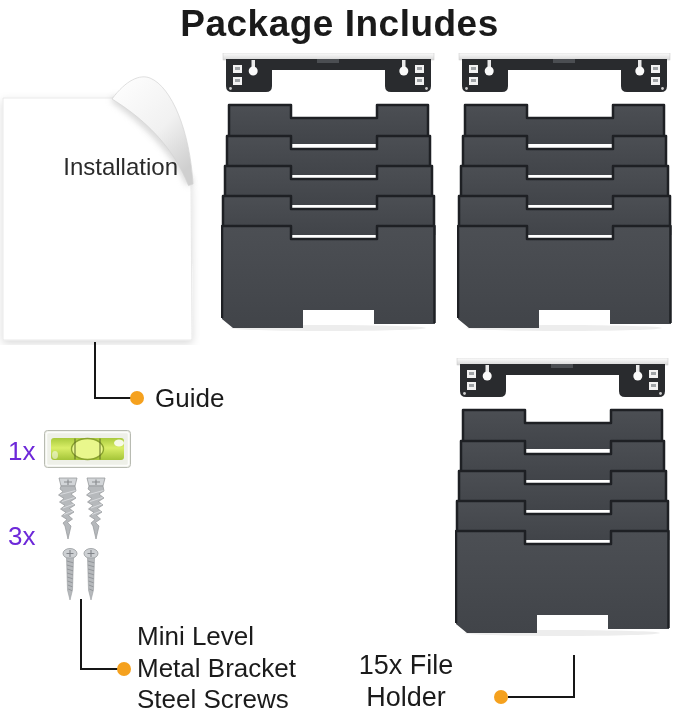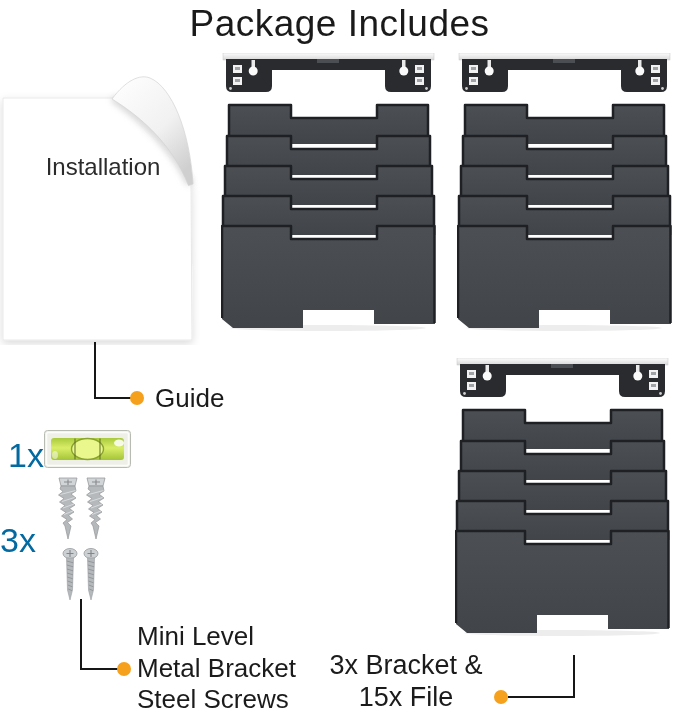--- a/index.html
+++ b/index.html
@@ -2,31 +2,31 @@
 <html><head>
 <meta charset="utf-8">
 <style>
   * { margin:0; padding:0; box-sizing:border-box; }
   html,body { background:#fff; }
   body { font-family:"Liberation Sans", sans-serif; color:#1c1c1c; }
   .stage { position:relative; width:679px; height:713px; background:#ffffff; overflow:hidden; }
   .abs { position:absolute; }
 
   .title { position:absolute; left:0; right:0; top:3px; text-align:center;
-           font-size:37px; font-weight:400; letter-spacing:0.5px; color:#1a1a1a; }
+           font-size:37px; font-weight:700; letter-spacing:0.5px; color:#1a1a1a; }
 
-  .manual-text { position:absolute; left:28px; top:150px; width:150px; text-align:center;
+  .manual-text { position:absolute; left:28px; top:150px; width:150px; text-align:right;
                  font-size:24px; line-height:33px; color:#2b2b2b; z-index:2; }
   .curl-svg { z-index:3; }
 
   .lead { position:absolute; background:#171717; }
   .dot  { position:absolute; width:14px; height:14px; border-radius:50%; background:#F5A11E; }
 
   .lbl { position:absolute; font-size:27px; color:#1b1b1b; }
-  .count { position:absolute; font-size:34px; color:#0369a1;text-align:center; }
+  .count { position:absolute; font-size:26px; color:#6d28d9;text-align:center; }
   .hw-lines { position:absolute; left:137px; top:621px; font-size:26px; line-height:31.5px; color:#1b1b1b; }
   .holder-lbl { position:absolute; left:316px; top:649px; width:180px; text-align:center;
                 font-size:27px; line-height:32px; color:#1b1b1b; }
 
   .hidden-defs { position:absolute; width:0; height:0; overflow:hidden; }
 </style>
 </head>
 <body>
 
 <div class="stage">
@@ -139,21 +139,21 @@
     <path d="M31,8.5 V29.5 M56,8.5 V29.5" stroke="#5c6a24" stroke-width="1.4" opacity="0.7"></path>
     <ellipse cx="75" cy="13" rx="5" ry="3.5" fill="#ffffff" opacity="0.85"></ellipse>
     <ellipse cx="11" cy="25" rx="3" ry="4" fill="#ffffff" opacity="0.5"></ellipse>
   </svg>
 
   <svg class="abs" style="left:53px; top:476px;" width="58" height="67" viewBox="0 0 58 67">
     <use href="#anchor" x="2" y="1"></use>
     <use href="#anchor" x="30" y="1"></use>
   </svg>
 
-  <div class="count" style="left:0; top:521px;">3x</div>
+  <div class="count" style="left:8px; top:521px;">3x</div>
 
   <svg class="abs" style="left:60px; top:547px;" width="42" height="56" viewBox="0 0 42 56">
     <use href="#screw" x="2" y="1"></use>
     <use href="#screw" x="23" y="1"></use>
   </svg>
 
   <div class="lead" style="left:80px; top:599px; width:2px; height:71px;"></div>
   <div class="lead" style="left:80px; top:668px; width:40px; height:2px;"></div>
   <div class="dot" style="left: 117px; top: 662px; background: rgb(245, 161, 30);"></div>
   <div class="hw-lines">
@@ -171,17 +171,16 @@
     </svg>
 
   <svg class="abs" style="left:455px; top:358px;" width="215" height="278" viewBox="0 0 215 278">
       <use href="#holder"></use>
     </svg>
 
   <div class="lead" style="left:573px; top:655px; width:2px; height:43px;"></div>
   <div class="lead" style="left:508px; top:696px; width:67px; height:2px;"></div>
   <div class="dot" style="left: 494px; top: 690px; background: rgb(245, 161, 30);"></div>
   <div class="holder-lbl">
-    <div>3x Bracket &amp;</div>
     <div>15x File Holder</div>
   </div>
 
 </div>
 
 </body></html>

